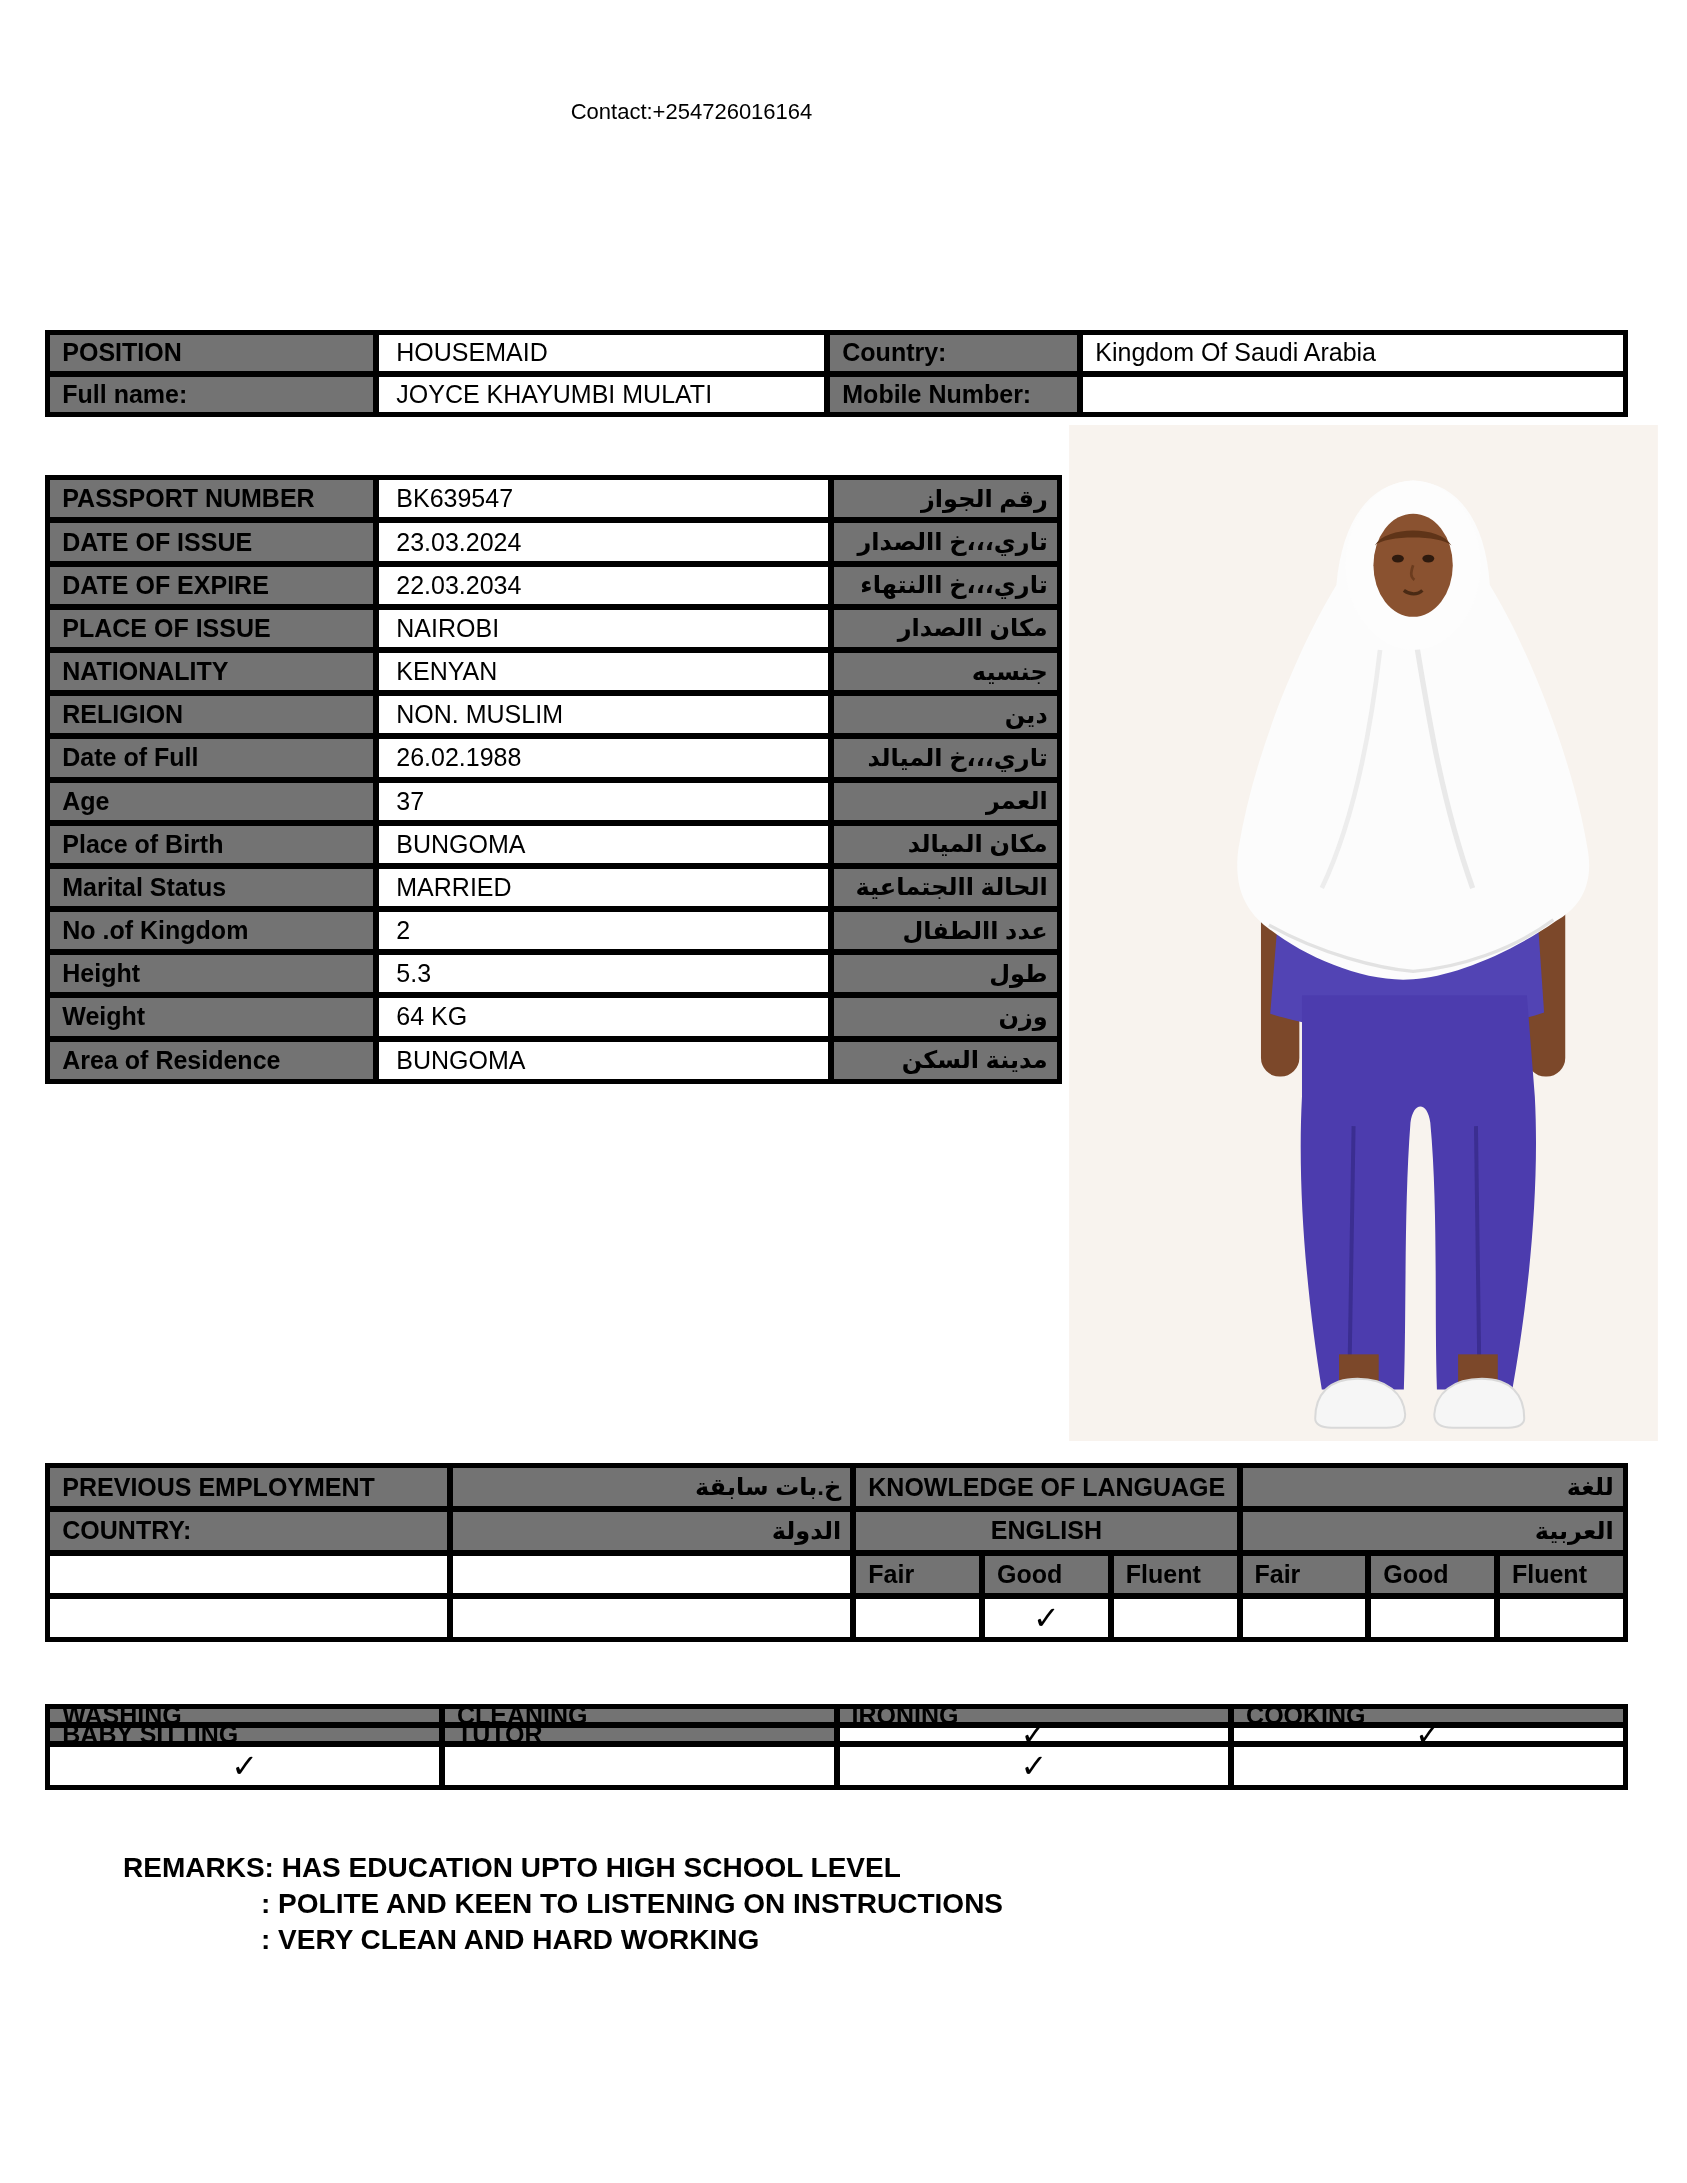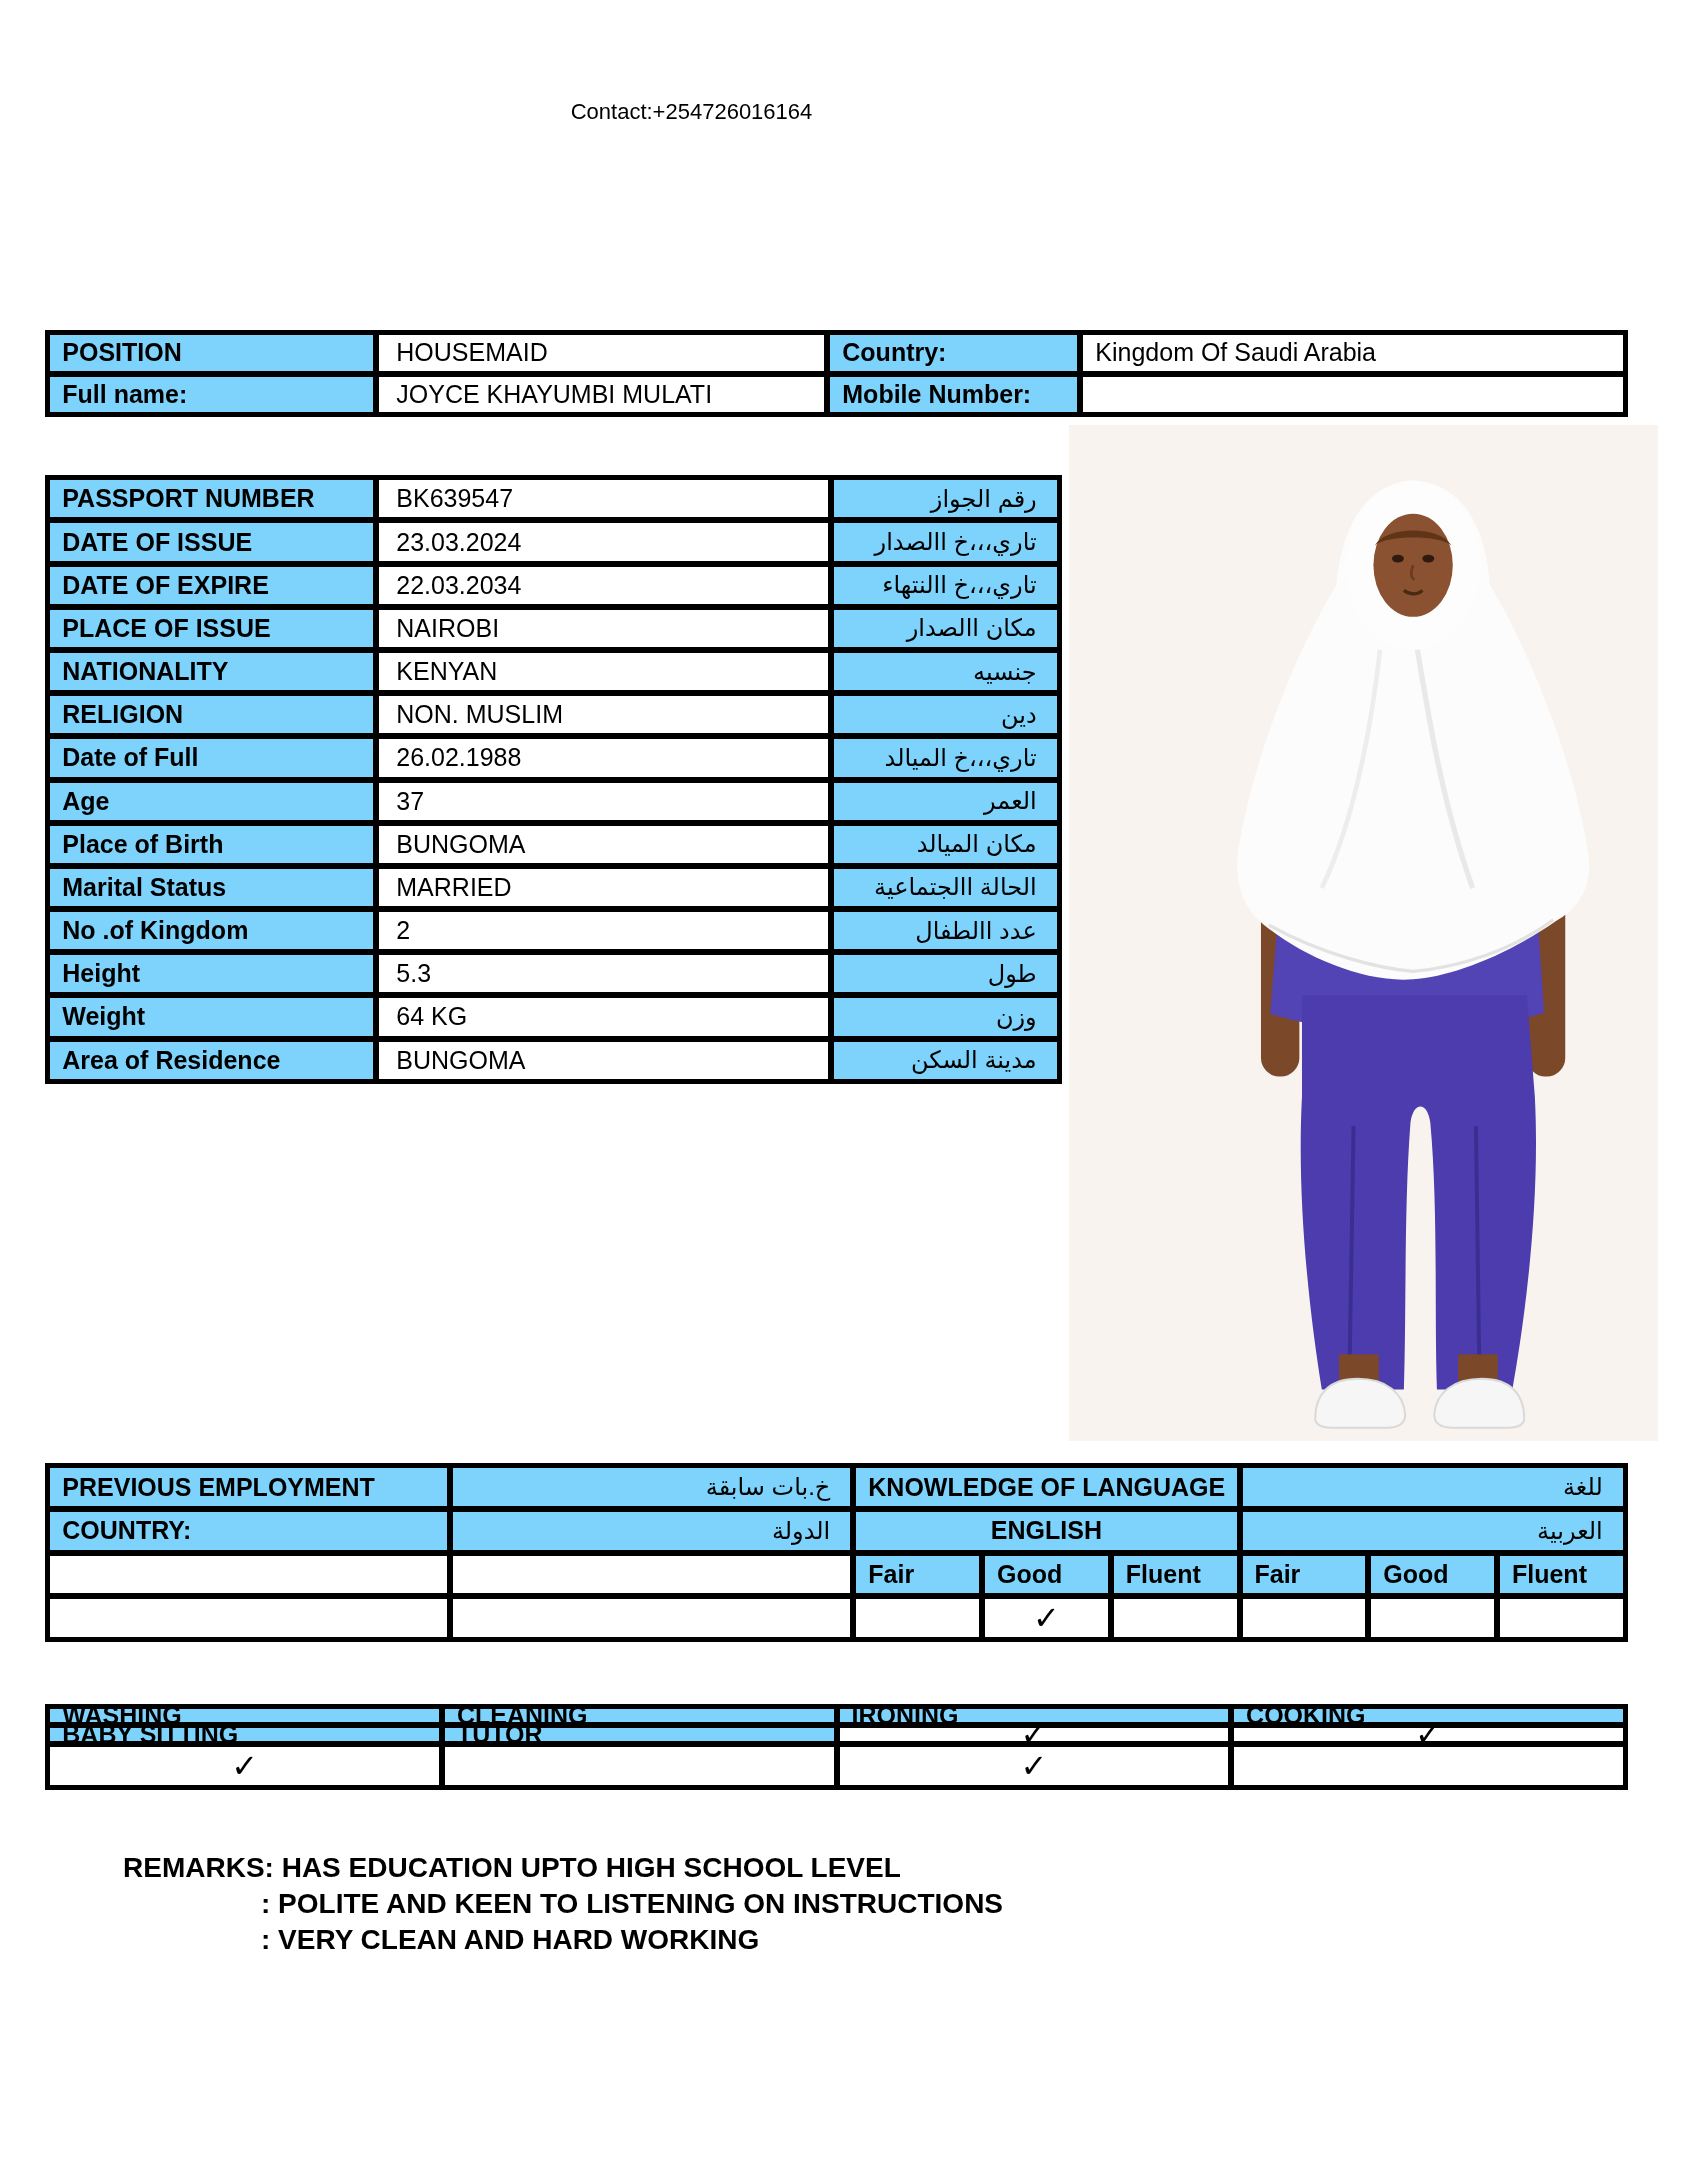--- a/index.html
+++ b/index.html
@@ -14,24 +14,24 @@
   }
   
   .tbl {
     position:absolute; display:grid; background:#000; padding:5.3px;
     gap:6px 6px; box-sizing:border-box;
   }
   .cell {
     display:flex; align-items:center; background:#fff;
     font-size:25px; padding:0 12px; white-space:nowrap; overflow:hidden;
   }
-  .g { background:#7dd3fc; }
+  .g { background:#737373; }
   .b { font-weight:bold; }
   .val { padding-left:17px; }
-  .ar { direction:rtl; font-size:24px; font-weight:normal; padding:0 20px; }
+  .ar { direction:rtl; font-size:24px; font-weight:bold; padding:0 9px; }
   .c  { justify-content:center; padding:0; }
   .chk { justify-content:center; padding:0; font-size:32px; font-weight:normal; }
   .sp3 { grid-column:span 3; }
 
   #t-header   { left:45px; top:330px;  width:1583px; height:87px;
                 grid-template-columns:323px 445px 247px 1fr;
                 grid-template-rows:repeat(2,1fr); }
   #t-passport { left:45px; top:475px;  width:1017px; height:609px;
                 grid-template-columns:323px 449px 1fr;
                 grid-template-rows:repeat(14,1fr); }

